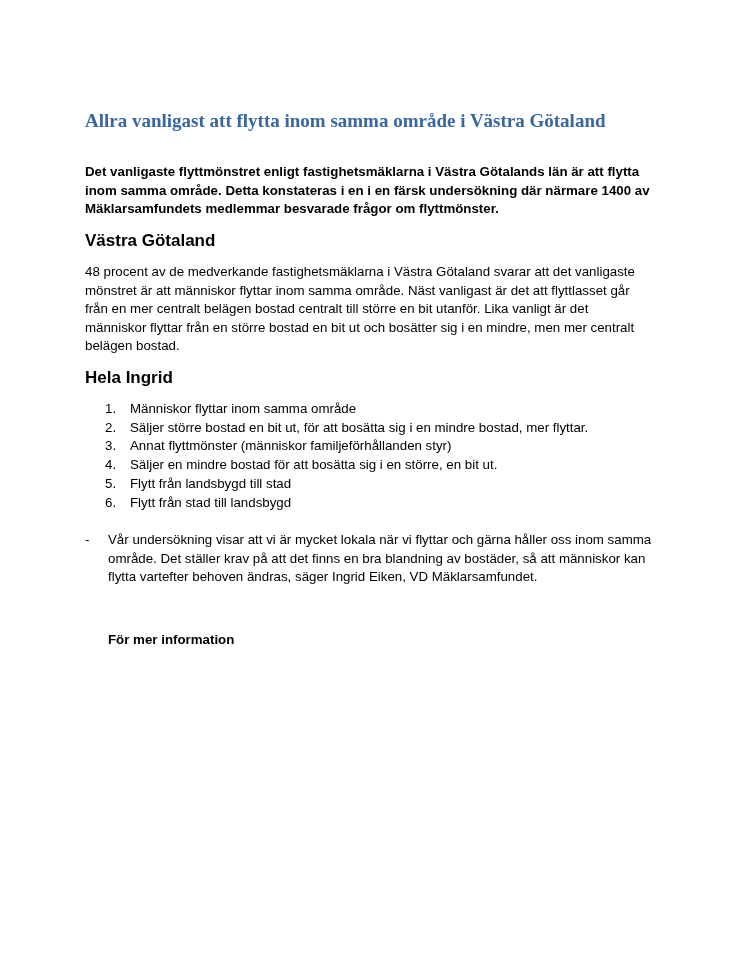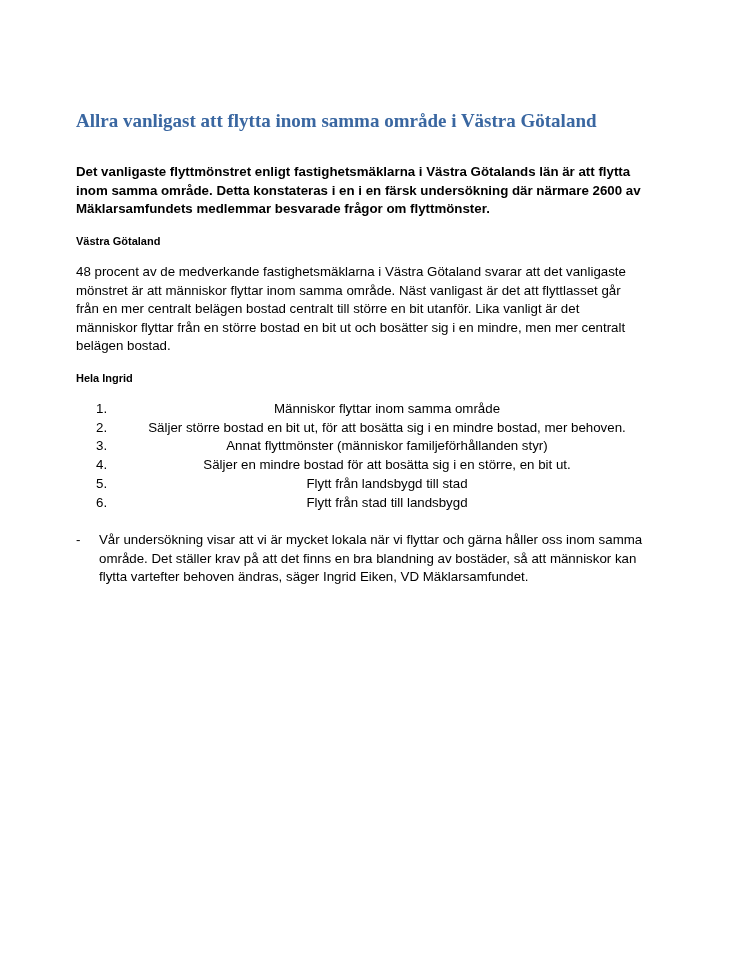--- a/index.html
+++ b/index.html
@@ -14,55 +14,54 @@
     background: #ffffff;
     overflow: hidden;
     font-family: "Liberation Sans", "DejaVu Sans", sans-serif;
     font-size: 13.3px;
     line-height: 18.5px;
     color: #000000;
   }
   .content {
     position: absolute;
     top: 110px;
-    left: 76px;
+    left: 85px;
     width: 577px;
   }
   .doc-title {
     font-family: "Liberation Serif", "DejaVu Serif", serif;
     font-size: 19px;
     line-height: 22px;
     font-weight: bold;
     color: #3a67a1;
     margin: 0 0 31px 0;
   }
   .intro {
     font-weight: bold;
     margin: 0 0 13px 0;
   }
   .subheading {
-    font-size: 11px;
+    font-size: 17px;
     font-weight: bold;
     margin: 13px 0 13px 0;
   }
   .para {
     margin: 0 12px 13px 0;
   }
   ol.move-list {
     list-style: none;
     counter-reset: li;
     margin: 13px 0 13px 0;
     padding: 0;
   }
   ol.move-list li {
     counter-increment: li;
     position: relative;
     padding-left: 45px;
     line-height: 18.7px;
-    text-align: center;
   }
   ol.move-list li::before {
     content: counter(li) ".";
     position: absolute;
     left: 20px;
   }
   .quote {
     display: flex;
     margin: 19px 0 0 0;
   }
@@ -81,40 +80,41 @@
   }
 </style>
 </head>
 <body>
 
 <div class="page">
   <div class="content">
 
     <h1 class="doc-title">Allra vanligast att flytta inom samma område i Västra Götaland</h1>
 
-    <p class="intro">Det vanligaste flyttmönstret enligt fastighetsmäklarna i Västra Götalands län är att flytta inom samma område. Detta konstateras i en i en färsk undersökning där närmare 2600 av Mäklarsamfundets medlemmar besvarade frågor om flyttmönster.</p>
+    <p class="intro">Det vanligaste flyttmönstret enligt fastighetsmäklarna i Västra Götalands län är att flytta inom samma område. Detta konstateras i en i en färsk undersökning där närmare 1400 av Mäklarsamfundets medlemmar besvarade frågor om flyttmönster.</p>
 
     <h2 class="subheading">Västra Götaland</h2>
 
     <p class="para">48 procent av de medverkande fastighetsmäklarna i Västra Götaland svarar att det vanligaste mönstret är att människor flyttar inom samma område. Näst vanligast är det att flyttlasset går från en mer centralt belägen bostad centralt till större en bit utanför. Lika vanligt är det människor flyttar från en större bostad en bit ut och bosätter sig i en mindre, men mer centralt belägen bostad.</p>
 
     <h2 class="subheading">Hela Ingrid</h2>
 
 
     <ol class="move-list">
       <li>Människor flyttar inom samma område</li>
-      <li>Säljer större bostad en bit ut, för att bosätta sig i en mindre bostad, mer behoven.</li>
+      <li>Säljer större bostad en bit ut, för att bosätta sig i en mindre bostad, mer flyttar.</li>
       <li>Annat flyttmönster (människor familjeförhållanden styr)</li>
       <li>Säljer en mindre bostad för att bosätta sig i en större, en bit ut.</li>
       <li>Flytt från landsbygd till stad</li>
       <li>Flytt från stad till landsbygd</li>
     </ol>
 
     <div class="quote">
       <span class="quote-dash">-</span>
       <span class="quote-text">Vår undersökning visar att vi är mycket lokala när vi flyttar och gärna håller oss inom samma område. Det ställer krav på att det finns en bra blandning av bostäder, så att människor kan flytta vartefter behoven ändras, säger Ingrid Eiken, VD Mäklarsamfundet.</span>
     </div>
 
     <div class="contact">
+      <div class="contact-heading">För mer information</div>
     </div>
 
   </div>
 </div>
 
 </body></html>

